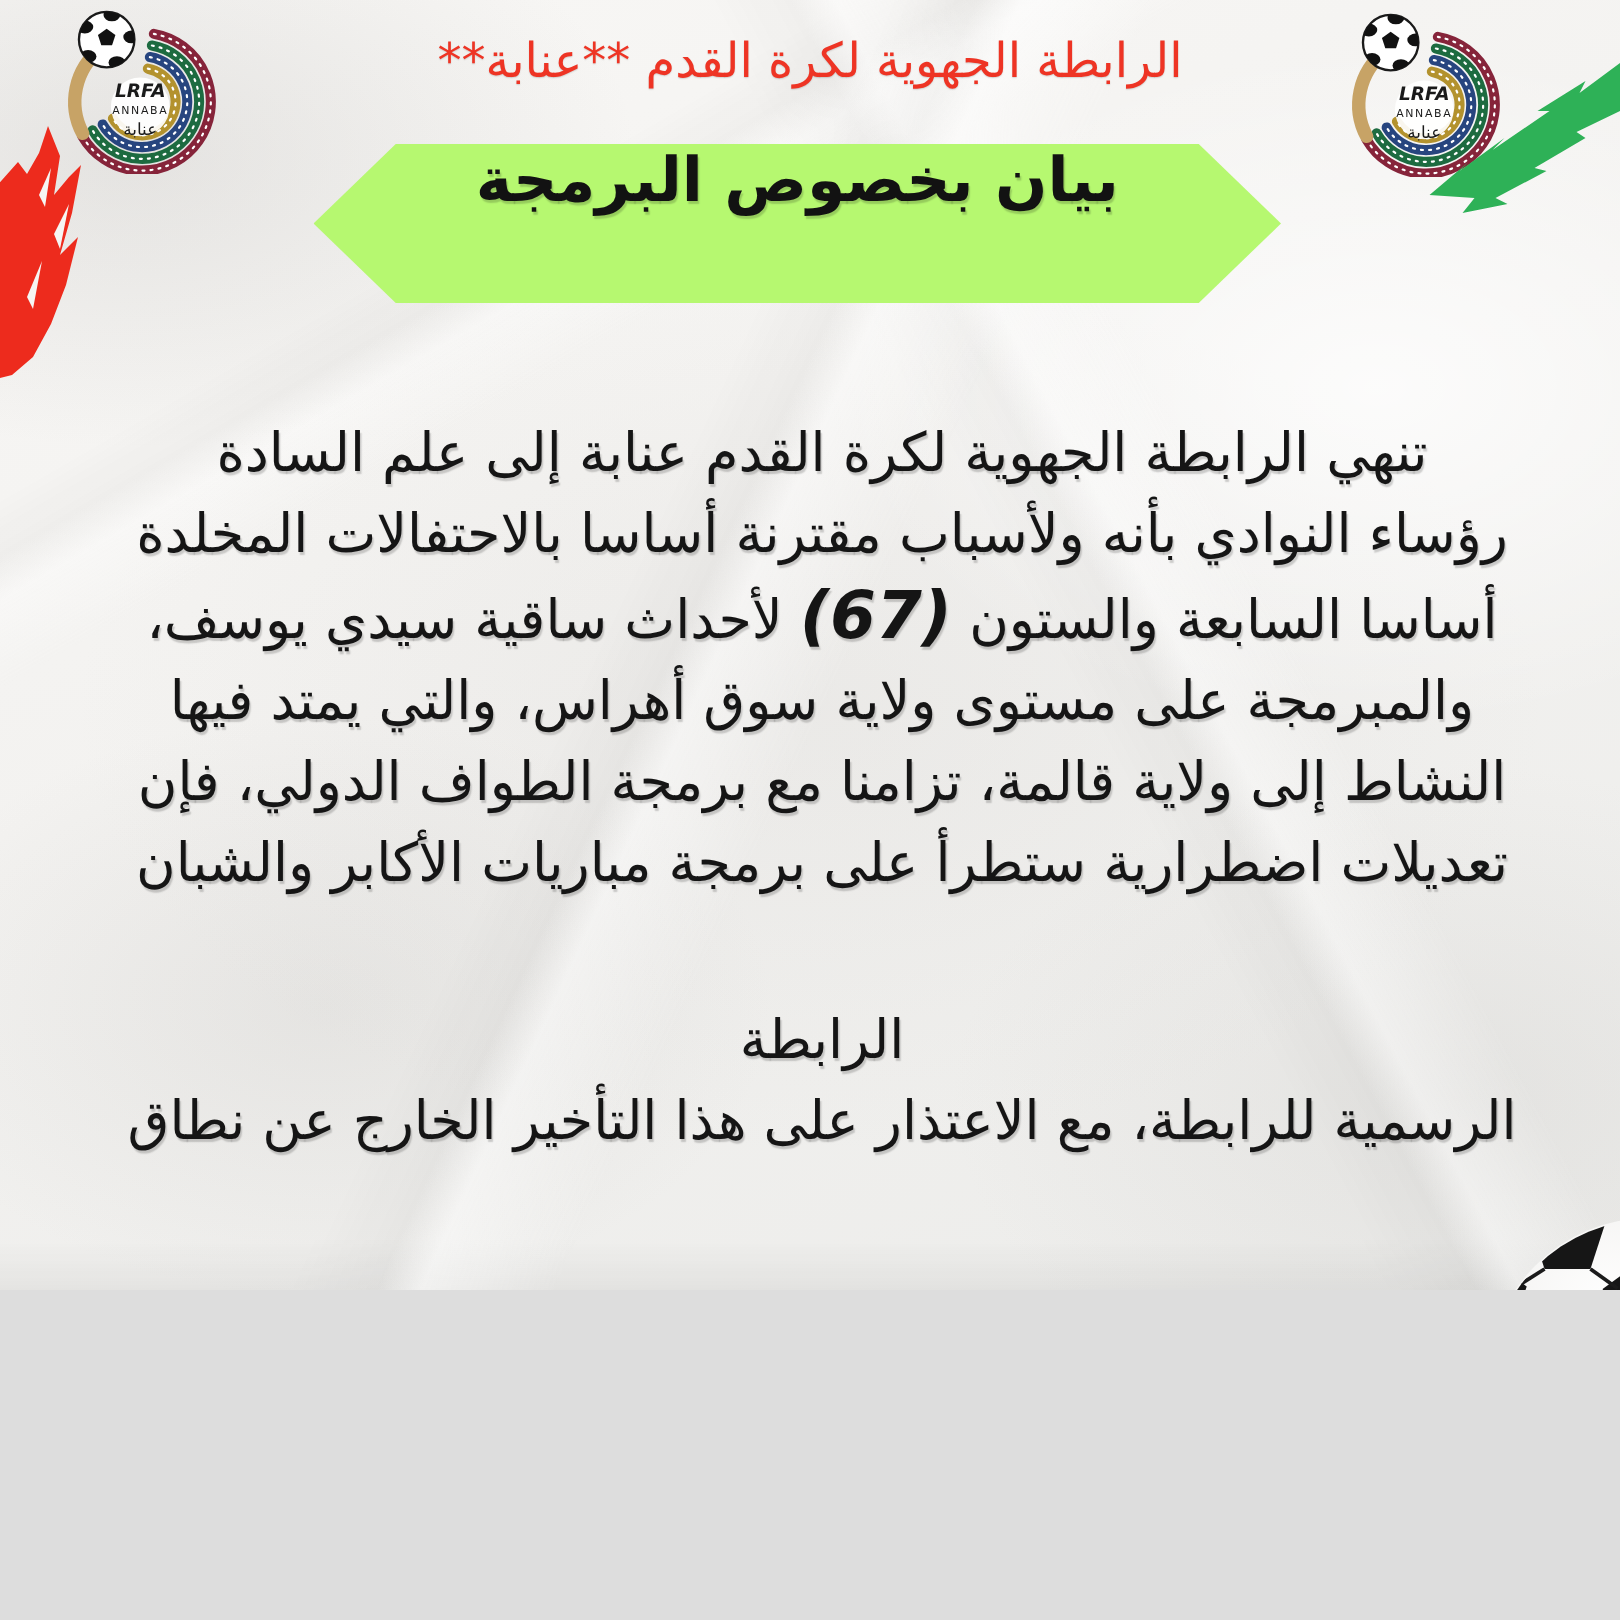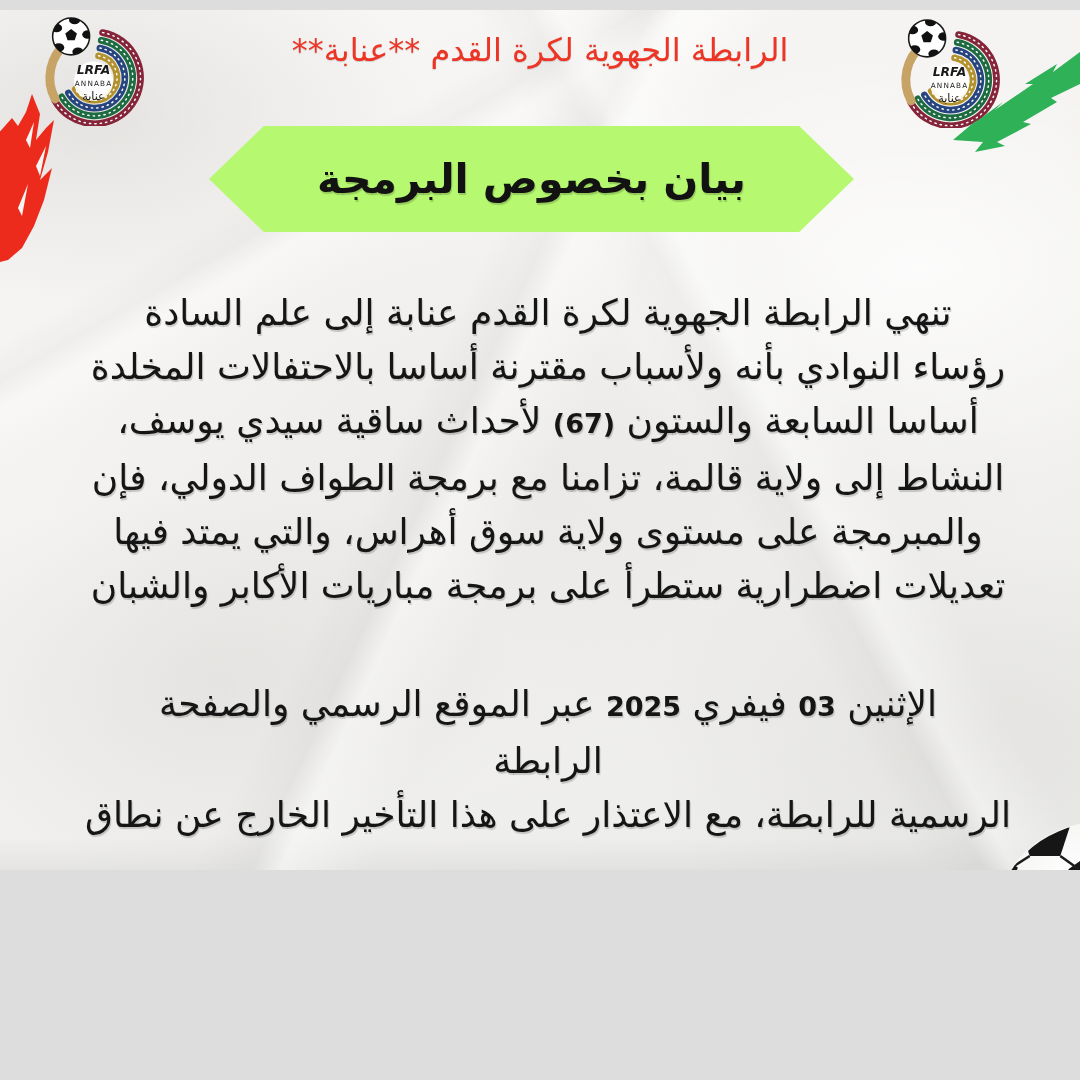--- a/index.html
+++ b/index.html
@@ -1,20 +1,20 @@
 <!DOCTYPE html>
 <html lang="ar" style="--title-red: #ee3424; --banner-green: #b6f870; --brush-red: #ed2b1d; --swoosh-green: #2eb157; --text-color: #151515;"><head>
 <meta charset="utf-8">
 <style>
   * { margin:0; padding:0; box-sizing:border-box; }
   html,body { background:#ddd; }
   body { font-family:"DejaVu Sans", sans-serif; }
 
   .canvas{
-    position:relative; width:1080px; height:860px; margin:10px auto; overflow:hidden;
+    position:relative; width:1080px; height:860px; margin:0 auto; overflow:hidden;
     background-color:#f5f4f2;
     background-image:
       radial-gradient(ellipse 520px 300px at 8% 12%, rgba(180,178,175,.28), transparent 65%),
       radial-gradient(ellipse 600px 380px at 85% 30%, rgba(255,255,255,.75), transparent 60%),
       radial-gradient(ellipse 700px 420px at 50% 55%, rgba(205,203,200,.20), transparent 70%),
       radial-gradient(ellipse 460px 300px at 20% 78%, rgba(190,188,185,.24), transparent 65%),
       radial-gradient(ellipse 520px 340px at 90% 85%, rgba(198,196,193,.26), transparent 65%),
       linear-gradient(160deg,#f8f7f5 0%,#f3f2f0 45%,#ececea 100%);
   }
   
@@ -38,41 +38,41 @@
     font-size:32px; font-weight:normal; line-height:48px;
     text-shadow:0 1px 1px rgba(0,0,0,.15);
   }
 
   
   .red-brush{ position:absolute; left:-4px; top:78px; }
   .green-brush{ position:absolute; right:0; top:30px; }
 
   
   .banner{
-    position:absolute; left:209px; top:116px; width:645px; height:106px;
+    position:absolute; left:209px; top:96px; width:645px; height:106px;
     background:var(--banner-green,#b6f870);
     clip-path:polygon(0% 50%, 8.5% 0%, 91.5% 0%, 100% 50%, 91.5% 100%, 8.5% 100%);
-    display:flex; align-items:center; justify-content:center;
+    display:flex; align-items:flex-start; justify-content:center;
   }
   .banner-label{
     direction:rtl; color:#121212; font-size:41px; font-weight:bold;
     text-shadow:1px 2px 1px rgba(0,0,0,.18);
   }
 
   
   .statement{
     position:absolute; left:40px; right:24px; top:276px;
     direction:rtl; text-align:center;
     color:var(--text-color,#151515);
     font-size:36px; line-height:54px;
     text-shadow:1px 2px 1px rgba(0,0,0,.18);
   }
   .paragraph + .paragraph{ margin-top:64px; }
   .text-line{ white-space:nowrap; }
-  .bold-num{ font-weight:bold; font-size:27px; }
+  .bold-num{ font-weight:bold; font-size:44px;font-style:italic; }
 
   
   .footer-site{
     position:absolute; left:100px; top:1094px;
     direction:ltr; color:#2e2e2e; font-size:33px; letter-spacing:.5px;
   }
 
   
   .corner-ball{ position:absolute; right:-130px; bottom:-170px; }
 </style>
@@ -171,26 +171,25 @@
 
   <div class="banner">
     <div class="banner-label">بيان بخصوص البرمجة</div>
   </div>
 
   <div class="statement">
     <div class="paragraph">
         <div class="text-line"><span>تنهي الرابطة الجهوية لكرة القدم عنابة إلى علم السادة</span></div>
         <div class="text-line"><span>رؤساء النوادي بأنه ولأسباب مقترنة أساسا بالاحتفالات المخلدة</span></div>
         <div class="text-line"><span>أساسا السابعة والستون </span><span class="bold-num">(67)</span><span> لأحداث ساقية سيدي يوسف،</span></div>
+        <div class="text-line"><span>والمبرمجة على مستوى ولاية سوق أهراس،  والتي يمتد فيها</span></div>
         <div class="text-line"><span>النشاط إلى ولاية قالمة، تزامنا مع برمجة الطواف الدولي، فإن</span></div>
-        <div class="text-line"><span>والمبرمجة على مستوى ولاية سوق أهراس،  والتي يمتد فيها</span></div>
         <div class="text-line"><span>تعديلات اضطرارية ستطرأ على برمجة مباريات الأكابر والشبان</span></div>
       </div>
     <div class="paragraph">
-        <div class="text-line"><span>الإثنين </span><span class="bold-num">03</span><span> فيفري </span><span class="bold-num">2025</span><span> عبر الموقع الرسمي والصفحة</span></div>
         <div class="text-line"><span>الرابطة</span></div>
         <div class="text-line"><span>الرسمية للرابطة، مع الاعتذار على هذا التأخير الخارج عن نطاق</span></div>
       </div>
   </div>
 
   <div class="footer-site">lrf-annaba.org /2016/</div>
 
   <svg class="corner-ball" width="220" height="220" viewBox="0 0 220 220">
     <circle cx="110" cy="110" r="108" fill="url(#bigBallGrad)"></circle>
     <g clip-path="url(#bigBallClip)">

